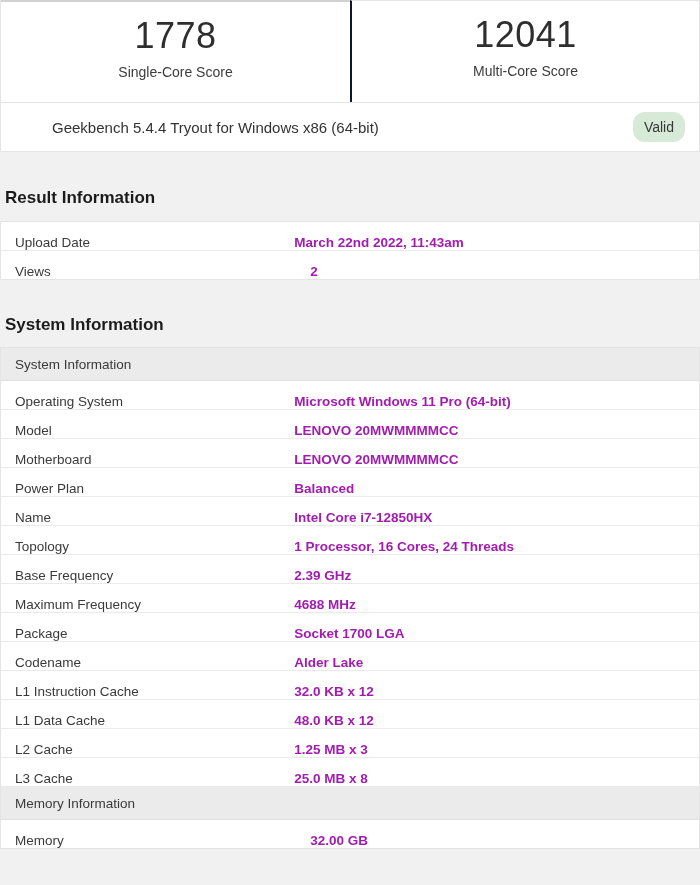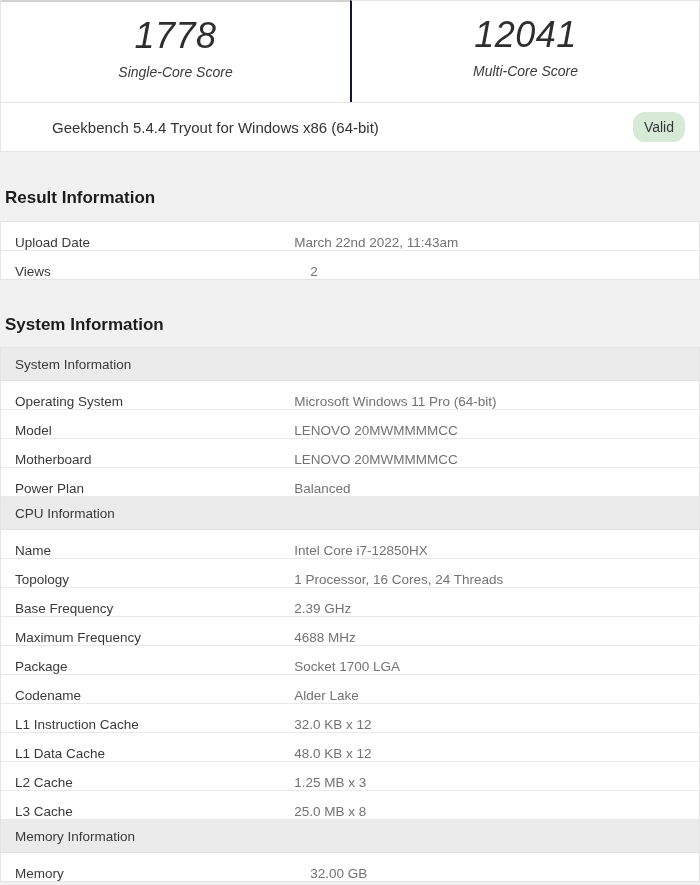--- a/index.html
+++ b/index.html
@@ -22,21 +22,20 @@
     border-left: 1px solid #e4e4e4;
     border-right: 1px solid #e4e4e4;
     border-bottom: 1px solid #e4e4e4;
   }
   .score-banner { display: flex; }
   .score-cell {
     width: 50%;
     box-sizing: border-box;
     text-align: center;
     height: 102px;
-    font-style: italic;
   }
   .score-cell--single { border-top: 2px solid #d2d2d2; }
   .score-cell--multi  { border-top: 1px solid #e4e4e4; border-left: 2px solid #0f172a; }
   .score-value {
     font-size: 36px;
     color: #2e2e2e;
     margin-top: 13px;
     line-height: 1.15;
     letter-spacing: 0.5px;
   }
@@ -95,21 +94,22 @@
   .info-label {
     width: 40%;
     box-sizing: border-box;
     padding-left: 14px;
     color: #3a3a3a;
   }
   .info-value {
     flex: 1;
     box-sizing: border-box;
     padding-left: 14px;
-    color: #737373;
+    color: #a21caf;
+    font-weight: bold;
   }
   .group-header {
     display: flex;
     align-items: center;
     height: 32px;
     background: #ebebeb;
     border-bottom: 1px solid #e0e0e0;
     padding-left: 14px;
     font-size: 13.5px;
     color: #3a3a3a;
@@ -163,21 +163,20 @@
     </div>
     <div class="info-row">
       <div class="info-label">Motherboard</div>
       <div class="info-value">LENOVO 20MWMMMMCC</div>
     </div>
     <div class="info-row">
       <div class="info-label">Power Plan</div>
       <div class="info-value">Balanced</div>
     </div>
 
-    <div class="group-header">CPU Information</div>
     <div class="info-row">
       <div class="info-label">Name</div>
       <div class="info-value">Intel Core i7-12850HX</div>
     </div>
     <div class="info-row">
       <div class="info-label">Topology</div>
       <div class="info-value">1 Processor, 16 Cores, 24 Threads</div>
     </div>
     <div class="info-row">
       <div class="info-label">Base Frequency</div>

